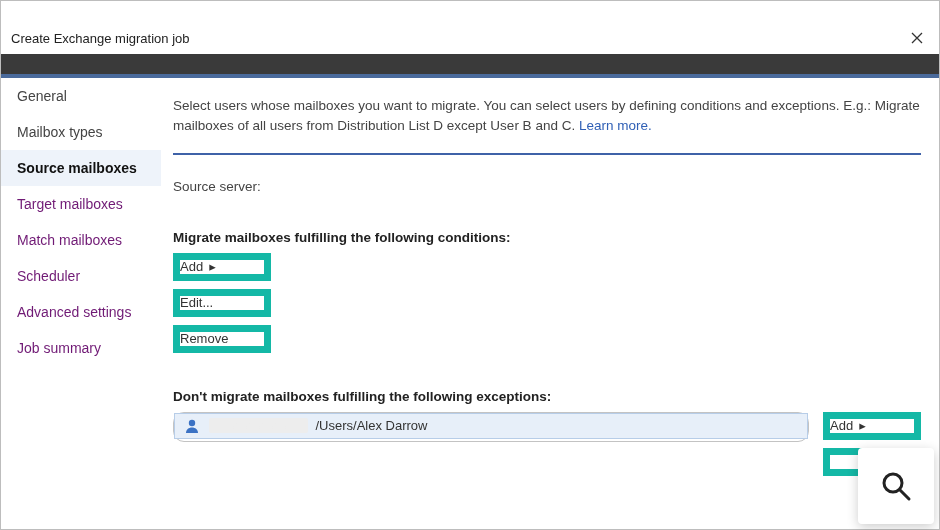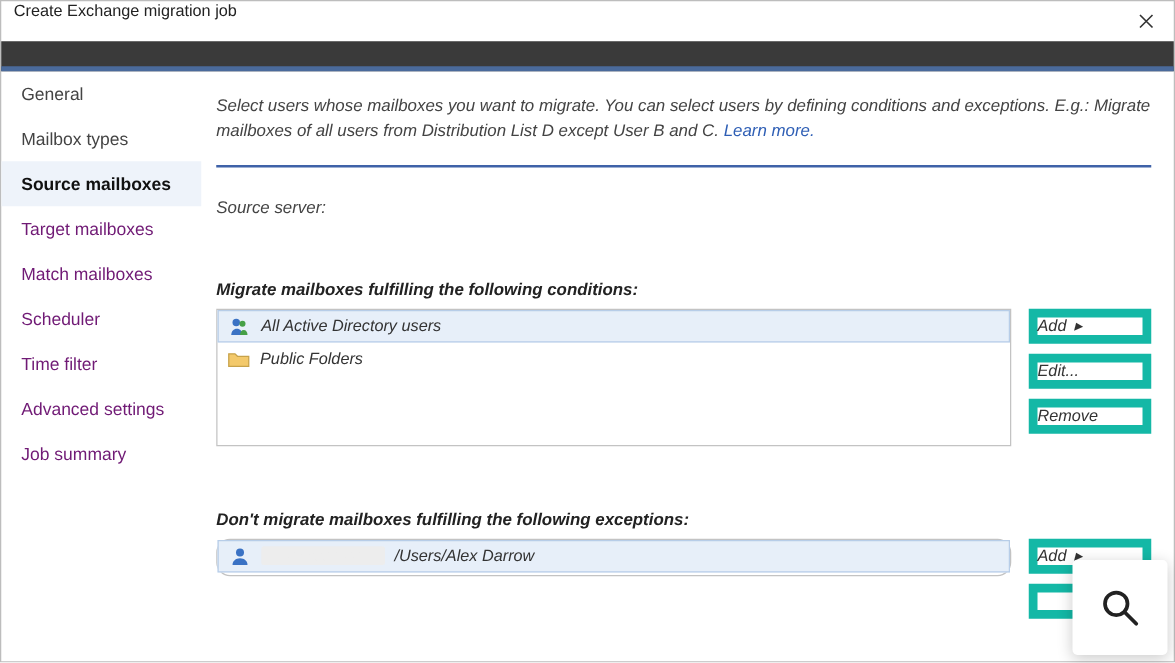--- a/index.html
+++ b/index.html
@@ -1,35 +1,35 @@
 <!DOCTYPE html>
 <html><head>
 <meta charset="utf-8">
 <style>
   * { box-sizing: border-box; margin: 0; padding: 0; }
   html, body { width: 940px; height: 530px; font-family: "Segoe UI", Arial, sans-serif; font-size: 13px; color: #333; background: #fff; overflow: hidden; }
   .outer { width: 940px; height: 530px; border: 1px solid #bdbdbd; display: flex; flex-direction: column; }
-  .titlebar { height: 32px; display: flex; padding-left: 10px; }
+  .titlebar { height: 32px; display: flex; align-items: center; padding-left: 10px; margin-top: 21px; }
   .titlebar .title { flex: 1; font-size: 13px; color: #222; }
   .titlebar .close { width: 44px; height: 32px; display: flex; align-items: center; justify-content: center; cursor: pointer; }
   .header-band { height: 24px; background: #3a3a3a; border-bottom: 4px solid #4a6a9b; }
   .body { flex: 1; display: flex; overflow: hidden; }
   .sidebar { width: 160px; border-right: none; }
   .sidebar .item { padding: 10px 16px; font-size: 14px; color: #701a75; cursor: pointer; }
   .sidebar .item.enabled { color: #444; }
   .sidebar .item.active { color: #111; font-weight: 600; background: #eef3fa; }
-  .main { flex: 1; padding: 18px 18px 0 12px; display: flex; flex-direction: column; gap: 14px; font-style: italic; }
+  .main { flex: 1; padding: 18px 18px 0 12px; display: flex; flex-direction: column; gap: 14px; }
   .intro { font-size: 13.5px; color: #444; line-height: 1.5; }
   .intro a { color: #2f5fb5; text-decoration: none; }
   .divider { border-bottom: 2px solid #3f62a8; margin-top: 2px; }
   .serverrow { display: flex; align-items: center; gap: 14px; margin-top: 10px; }
   .serverrow label { font-size: 13.5px; color: #444; }
   .dropdown { border: 1px solid #bfbfbf; background: #fff; height: 28px; padding: 0 24px 0 8px; min-width: 430px; display: flex; align-items: center; position: relative; font-size: 13px; color: #333; cursor: pointer; }
   .dropdown .chev { position: absolute; right: 6px; top: 50%; transform: translateY(-50%); color: #666; font-size: 10px; }
-  .section { margin-top: 37px; }
+  .section { margin-top: 22px; }
   .section-title { font-weight: 600; font-size: 13.5px; color: #222; margin-bottom: 8px; }
   .hgroup { display: flex; gap: 14px; align-items: flex-start; }
   .listbox { flex: 1; border: 1px solid #c3c3c3; background: #fff; min-height: 110px; }
   .listbox.short { min-height: 30px; border-radius: 11px; }
   .listbox .row { display: flex; align-items: center; height: 26px; padding: 0 8px; gap: 8px; font-size: 13px; color: #333; cursor: default; }
   .listbox .row.selected { background: #e7eff9; border: 1px solid #b7cde8; }
   .btncol { display: flex; flex-direction: column; gap: 8px; }
   .btn { width: 98px; height: 28px; border: 7px solid #14b8a6; background: #fff; font-size: 13px; color: #333; display: flex; align-items: center; justify-content: flex-start; gap: 6px; cursor: pointer; }
   .icon { display: inline-flex; width: 18px; height: 16px; align-items: center; justify-content: center; }
   .blurred { background: #ededed; color: #ededed; border-radius: 2px; padding: 0 20px; }
@@ -53,62 +53,40 @@
 
   <div class="body">
 
     <div class="sidebar">
       <div class="item enabled"><span>General</span></div>
       <div class="item enabled"><span>Mailbox types</span></div>
       <div class="item enabled active"><span>Source mailboxes</span></div>
       <div class="item"><span>Target mailboxes</span></div>
       <div class="item"><span>Match mailboxes</span></div>
       <div class="item"><span>Scheduler</span></div>
-      <div class="item"><span>Time filter</span></div>
       <div class="item"><span>Advanced settings</span></div>
       <div class="item"><span>Job summary</span></div>
     </div>
 
     <div class="main">
 
       <div class="intro">
         <span>Select users whose mailboxes you want to migrate. You can select users by defining conditions and exceptions. E.g.: Migrate mailboxes of all users from Distribution List D except User B and C. </span>
         <a href="#">Learn more.</a>
       </div>
 
       <div class="divider"></div>
 
       <div class="serverrow">
         <label>Source server:</label>
       </div>
 
       <div class="section">
         <div class="section-title">Migrate mailboxes fulfilling the following conditions:</div>
         <div class="hgroup">
-          <div class="listbox">
-            <div class="row selected">
-              <span class="icon">
-                  <svg width="18" height="16" viewBox="0 0 18 16">
-                    <circle cx="6" cy="5" r="3" fill="#3b72c4"></circle>
-                    <circle cx="11" cy="6" r="2.4" fill="#46a046"></circle>
-                    <path d="M2 15c0-3 2-5 4.5-5S11 12 11 15z" fill="#3b72c4"></path>
-                    <path d="M9 15c0-2.4 1.2-4 3-4s3 1.6 3 4z" fill="#46a046"></path>
-                  </svg>
-                </span>
-              <span>All Active Directory users</span>
-            </div>
-            <div class="row">
-              <span class="icon">
-                  <svg width="18" height="16" viewBox="0 0 18 16">
-                    <path d="M1 4h5l2 2h9v8H1z" fill="#f3c96b" stroke="#c7a24a"></path>
-                  </svg>
-                </span>
-              <span>Public Folders</span>
-            </div>
-          </div>
           <div class="btncol">
             <div class="btn">
                 <span>Add</span>
                 <span>▸</span>
               </div>
             <div class="btn">
                 <span>Edit...</span>
               </div>
             <div class="btn">
                 <span>Remove</span>

